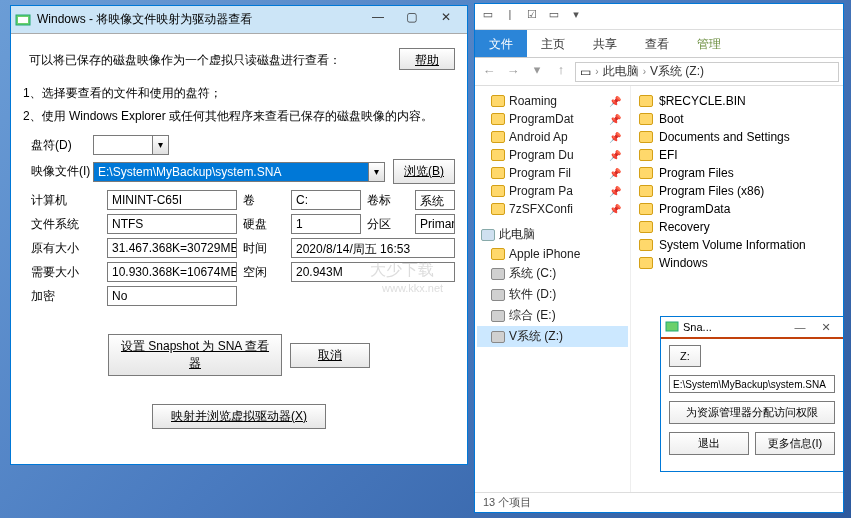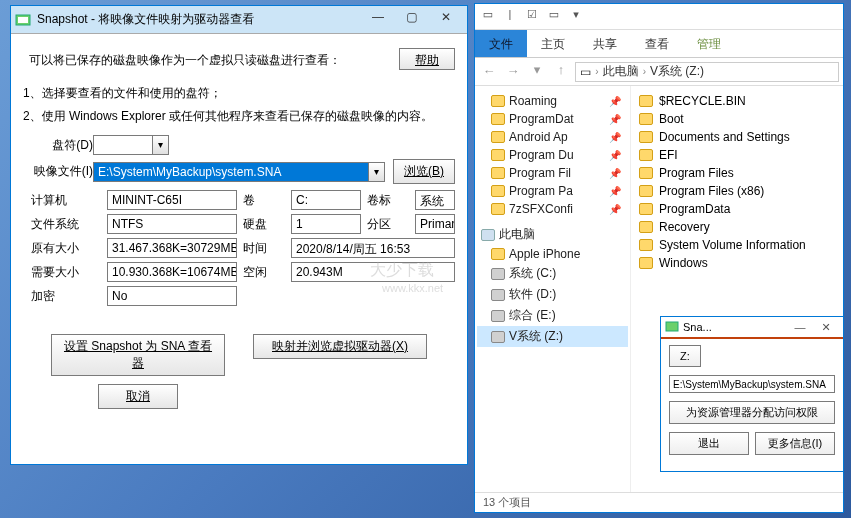--- a/index.html
+++ b/index.html
@@ -8,44 +8,44 @@
 
 .win-snapshot { position: absolute; left: 10px; top: 5px; width: 458px; height: 460px; background: #fff; border: 1px solid #0078d7; }
 .win-snapshot .titlebar { height: 28px; background: #cce5f7; border-bottom: 1px solid #aaa; display: flex; align-items: center; padding: 0 4px; font-size: 12px; }
 .win-snapshot .titlebar .icon { width: 16px; height: 16px; margin-right: 6px; }
 .win-snapshot .titlebar .title { flex: 1; color: #000; }
 .win-snapshot .titlebar .ctrl { width: 34px; height: 20px; text-align: center; font-size: 12px; color: #333; cursor: pointer; }
 .win-snapshot .body { padding: 14px 12px; font-size: 12px; color: #000; }
 .desc { margin: 4px 0 10px 6px; }
 .num-line { margin: 6px 0; }
 .row { display: flex; align-items: center; margin: 4px 0; }
-.lbl { width: 70px; text-align: right; padding-left: 8px; }
+.lbl { width: 70px; text-align: left; padding-left: 8px; }
 .inp { border: 1px solid #7a7a7a; padding: 2px 4px; font-size: 12px; height: 20px; background: #fff; }
 .combo { display: flex; }
 .combo-arrow { width: 16px; height: 20px; border: 1px solid #7a7a7a; border-left: none; background: linear-gradient(#fff,#e0e0e0); text-align: center; font-size: 10px; line-height: 18px; }
 .hil { background: #0078d7; color: #fff; }
 .btn { border: 1px solid #7a7a7a; background: linear-gradient(#fff,#e6e6e6); padding: 3px 10px; font-size: 12px; cursor: pointer; text-decoration: underline; }
 .grid { display: grid; grid-template-columns: 70px 130px 42px 70px 42px 1fr; gap: 4px 6px; align-items: center; margin-top: 6px; padding-left: 8px; }
 .glbl { text-align: left; font-size: 12px; }
 .gval { border: 1px solid #7a7a7a; padding: 2px 4px; height: 20px; font-size: 12px; white-space: nowrap; overflow: hidden; }
 .bot-btns { display: flex; justify-content: center; gap: 28px; margin-top: 28px; flex-wrap: wrap; }
-.bot-btns .col { display: flex; flex-direction: column; gap: 8px; align-items: center; }
+.bot-btns .col { display: flex; gap: 8px; align-items: center; }
 .bwide { width: 174px; text-align: center; }
 
 
 .win-exp { position: absolute; left: 474px; top: 3px; width: 370px; height: 510px; background: #fff; border: 1px solid #0078d7; }
 .exp-top { height: 26px; background: #fff; border-bottom: 1px solid #ddd; display: flex; align-items: center; padding: 0 4px; font-size: 11px; }
 .qat { display: flex; gap: 4px; align-items: center; }
 .qat .qi { width: 18px; height: 18px; text-align: center; font-size: 11px; color: #555; }
 .pill-right { margin-left: auto; display: flex; }
 .pill { padding: 4px 10px; font-size: 12px; background: #d4e9b8; color: #555; }
 .pill.gray { background: transparent; color: #bbb; }
 .ribbon { display: flex; height: 28px; border-bottom: 1px solid #ccc; font-size: 12px; }
 .rtab { padding: 6px 14px; color: #333; }
-.rtab.active { background: #2b85d8; color: #0f172a; }
+.rtab.active { background: #2b85d8; color: #ffffff; }
 .rtab.man { color: #6b8e3f; }
 .addr { display: flex; align-items: center; height: 28px; border-bottom: 1px solid #ddd; padding: 0 4px; font-size: 12px; gap: 4px; }
 .nav-arrow { width: 20px; height: 20px; text-align: center; color: #999; font-size: 13px; }
 .addr .path { border: 1px solid #ccc; flex: 1; height: 20px; display: flex; align-items: center; padding: 0 4px; gap: 4px; }
 .crumb { color: #333; }
 .sep { color: #888; font-size: 10px; }
 .exp-body { display: flex; height: calc(100% - 26px - 28px - 28px - 20px); }
 .tree { width: 156px; border-right: 1px solid #eee; padding: 6px 2px; overflow: hidden; }
 .titem { display: flex; align-items: center; gap: 4px; padding: 2px 2px 2px 14px; font-size: 12px; color: #222; white-space: nowrap; }
 .titem .fold { width: 14px; height: 12px; background: #ffd86b; border: 1px solid #d4a017; border-radius: 2px; flex-shrink: 0; }
@@ -81,21 +81,21 @@
 <body>
 
 <div class="win-snapshot">
   <div class="titlebar">
     <span class="icon icon-snap">
       <svg viewBox="0 0 16 16">
           <rect x="1" y="3" width="14" height="10" fill="#6bd06b" stroke="#2a7"></rect>
           <rect x="3" y="5" width="10" height="6" fill="#fff"></rect>
         </svg>
     </span>
-    <span class="title">Snapshot - 将映像文件映射为驱动器查看</span>
+    <span class="title">Windows - 将映像文件映射为驱动器查看</span>
     <span class="ctrl">—</span>
     <span class="ctrl">▢</span>
     <span class="ctrl">✕</span>
   </div>
   <div class="body">
     <div style="display:flex">
         <div class="desc" style="flex:1">可以将已保存的磁盘映像作为一个虚拟只读磁盘进行查看：</div>
       <button class="btn" style="height:22px;width:56px">帮助</button>
     </div>
     <div class="num-line">1、选择要查看的文件和使用的盘符；</div>

